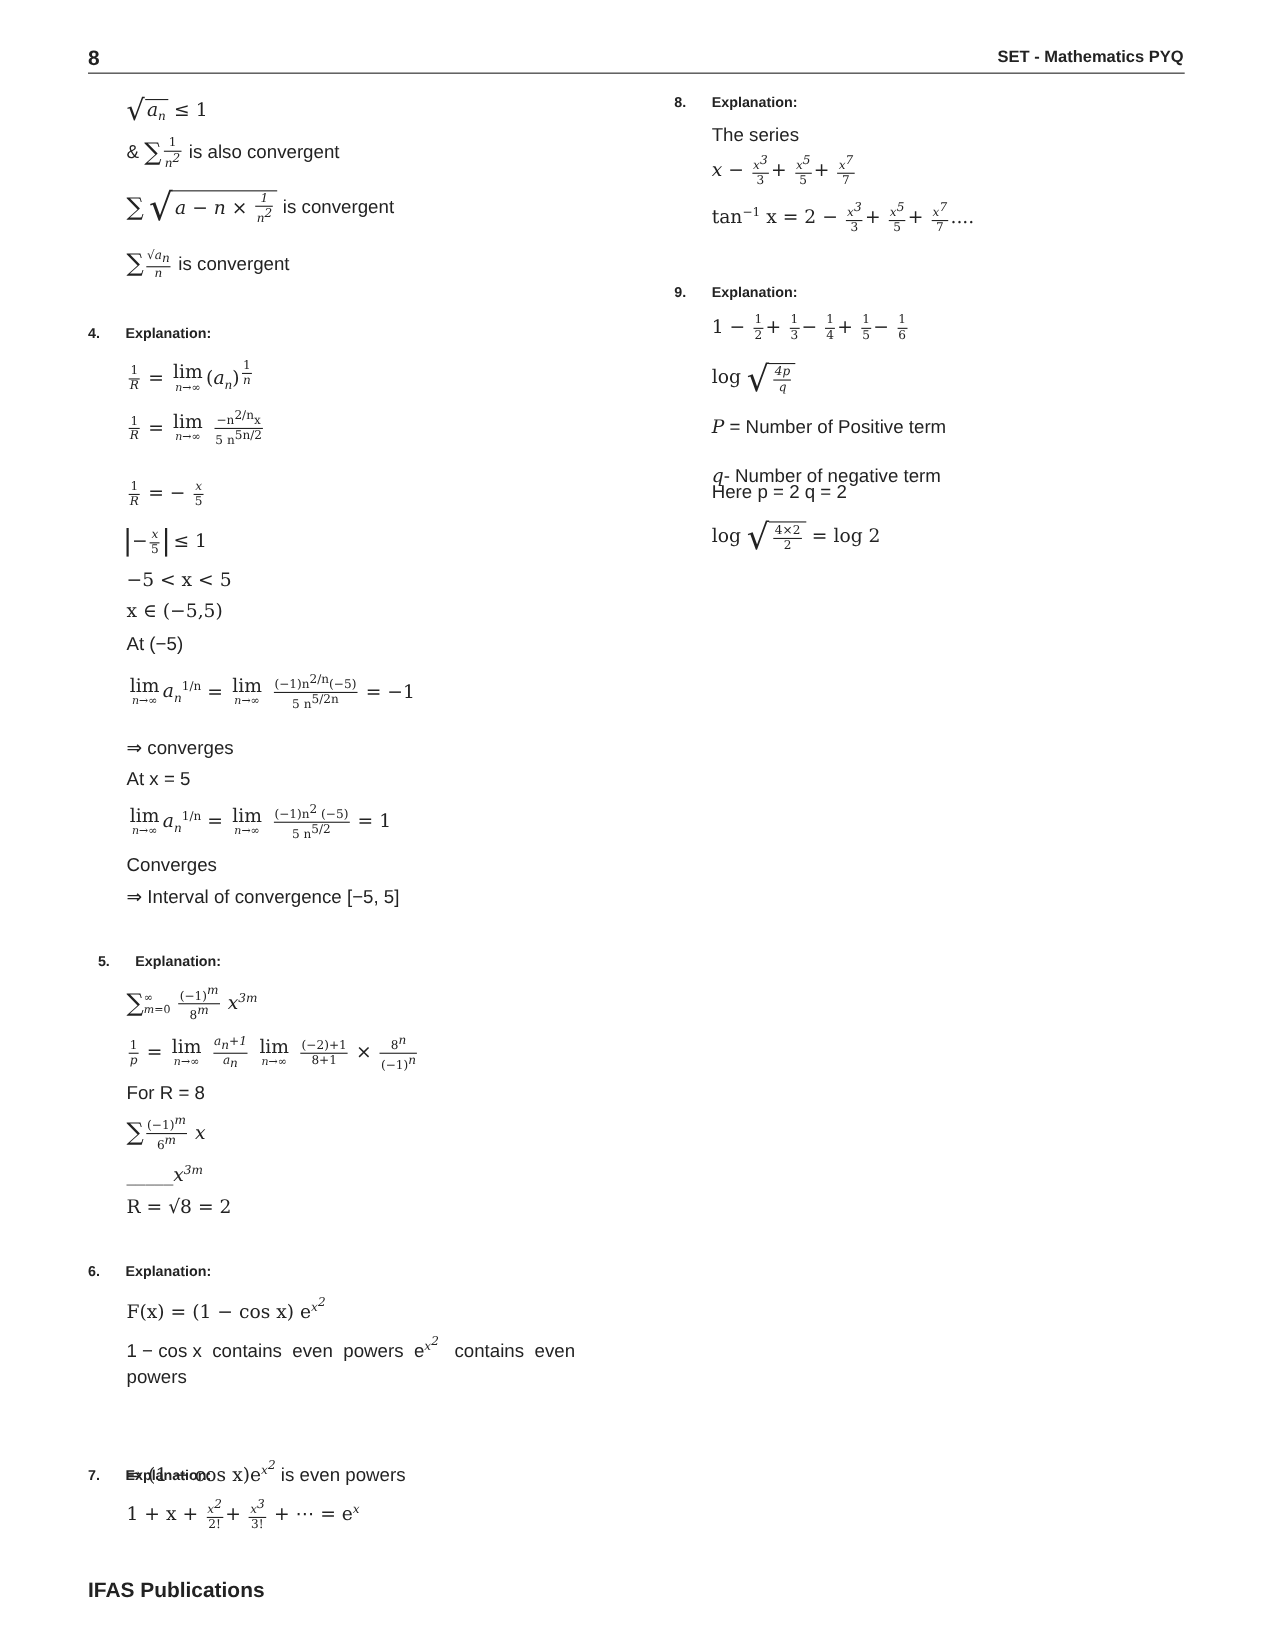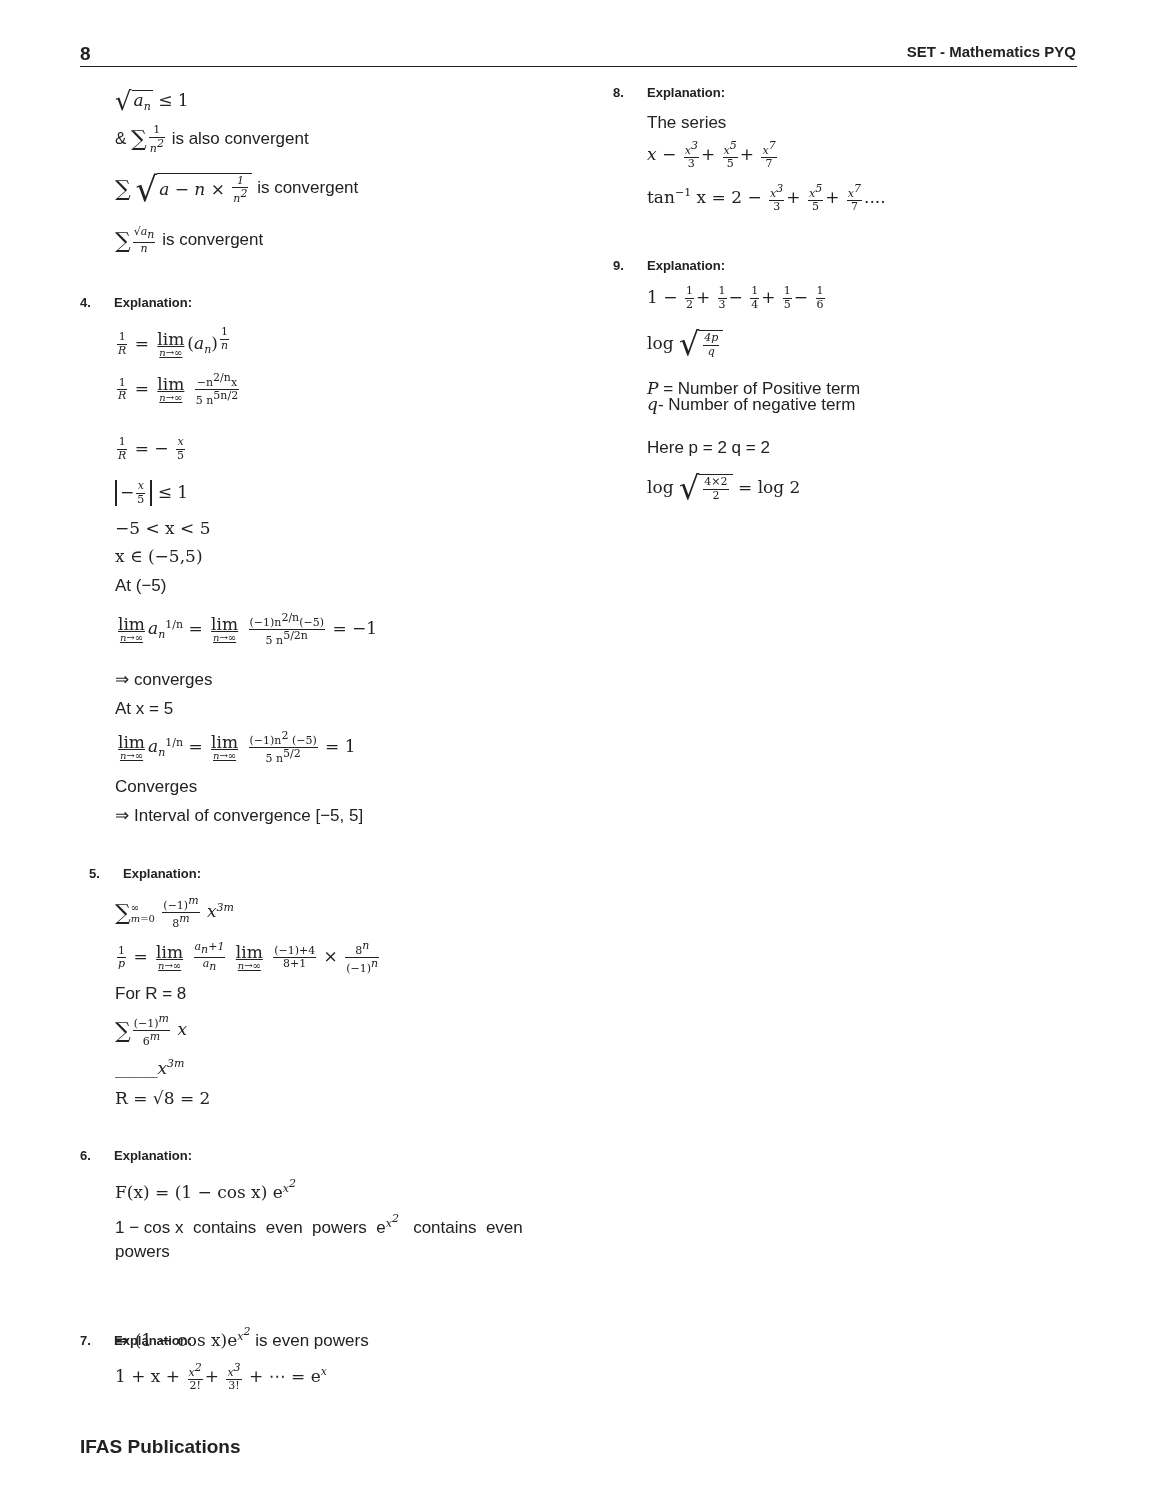--- a/index.html
+++ b/index.html
@@ -10,21 +10,21 @@
   .footer{position:absolute;left:80px;top:1436px;font-size:19px;font-weight:bold;}
   .ln{position:absolute;font-size:17px;white-space:nowrap;line-height:1;}
   .m{font-family:"DejaVu Serif","Liberation Serif",serif;}
   .i{font-style:italic;}
   .qh{position:absolute;font-size:13px;font-weight:bold;}
   .qh .n{display:inline-block;width:34px;}
   .fr{display:inline-block;vertical-align:middle;text-align:center;margin:0 2px;}
   .fr>span{display:block;font-size:11px;line-height:1.15;padding:0 1px;}
   .fr>span.t{border-bottom:1px solid #222;}
   .lim{display:inline-block;vertical-align:middle;text-align:center;margin:0 3px;}
-  .lim>span{display:block;text-decoration:underline;}
+  .lim>span{display:block;}
   .lim>span.s{font-size:10px;font-style:italic;}
   sup,sub{font-size:11px;}
   .sq{display:inline-block;vertical-align:middle;}
   .sq .rad{font-size:26px;vertical-align:middle;}
   .sq .in{display:inline-block;border-top:1px solid #222;vertical-align:middle;padding:1px 2px 0;}
   .bar{display:inline-block;border-left:2px solid #222;border-right:2px solid #222;padding:0 3px;vertical-align:middle;}
   .sigma{font-size:22px;vertical-align:middle;}
 </style>
 </head>
 <body>
@@ -95,21 +95,21 @@
 <div class="ln m" style="left:115px;top:895px;">
   <span class="sigma">∑</span><span style="font-size:10px;display:inline-block;vertical-align:middle;line-height:1.1;">∞<br><span class="i">m</span>=0</span>
   <span class="fr"><span class="t">(−1)<sup class="i">m</sup></span><span>8<sup class="i">m</sup></span></span>
   <span class="i">x</span><sup class="i">3m</sup>
 </div>
 <div class="ln m" style="left:115px;top:940px;">
   <span class="fr"><span class="t">1</span><span class="i">p</span></span> =
   <span class="lim"><span>lim</span><span class="s">n→∞</span></span>
   <span class="fr"><span class="t i">a<sub>n</sub>+1</span><span class="i">a<sub>n</sub></span></span>
   <span class="lim"><span>lim</span><span class="s">n→∞</span></span>
-  <span class="fr"><span class="t">(−1)+4</span><span>8+1</span></span> ×
+  <span class="fr"><span class="t">(−2)+1</span><span>8+1</span></span> ×
   <span class="fr"><span class="t">8<sup class="i">n</sup></span><span>(−1)<sup class="i">n</sup></span></span>
 </div>
 <div class="ln" style="left:115px;top:985px;">For R = 8</div>
 <div class="ln m" style="left:115px;top:1013px;">
   <span class="sigma">∑</span><span class="fr"><span class="t">(−1)<sup class="i">m</sup></span><span>6<sup class="i">m</sup></span></span> <span class="i">x</span>
 </div>
 <div class="ln m" style="left:115px;top:1058px;">
   <span>_____</span><span class="i">x</span><sup class="i">3m</sup>
 </div>
 <div class="ln m" style="left:115px;top:1090px;">R = √8 = 2</div>
@@ -159,21 +159,21 @@
   <span class="fr"><span class="t">1</span><span>4</span></span>+
   <span class="fr"><span class="t">1</span><span>5</span></span>−
   <span class="fr"><span class="t">1</span><span>6</span></span>
 </div>
 <div class="ln m" style="left:647px;top:328px;">
   log <span class="sq"><span class="rad" style="font-size:32px;">√</span><span class="in"><span class="fr"><span class="t i">4p</span><span class="i">q</span></span></span></span>
 </div>
 <div class="ln" style="left:647px;top:380px;">
   <span class="m i">P</span> <span>= Number of Positive term</span>
 </div>
-<div class="ln" style="left:647px;top:396px;">
+<div class="ln" style="left:647px;top:424px;">
   <span class="m i">q</span><span>- Number of negative term</span>
 </div>
 <div class="ln" style="left:647px;top:439px;">Here p = 2 q = 2</div>
 <div class="ln m" style="left:647px;top:472px;">
   log <span class="sq"><span class="rad" style="font-size:32px;">√</span><span class="in"><span class="fr"><span class="t">4×2</span><span>2</span></span></span></span>
   <span>= log 2</span>
 </div>
 
 <div class="footer">IFAS Publications</div>
 

